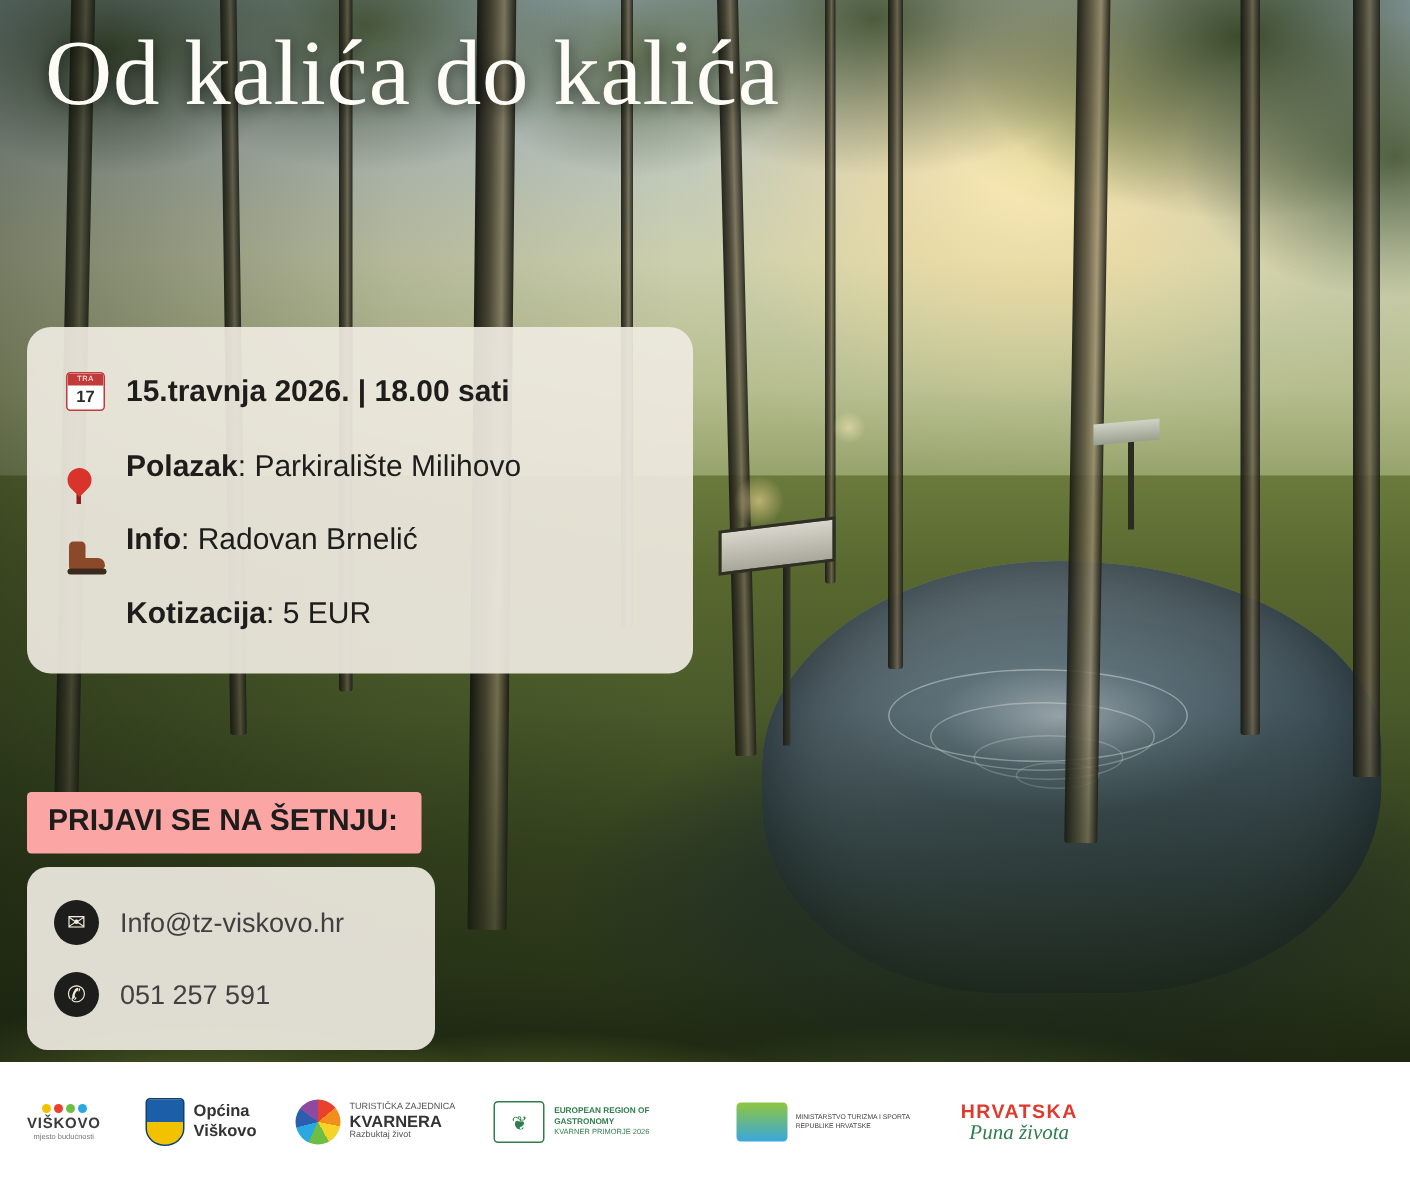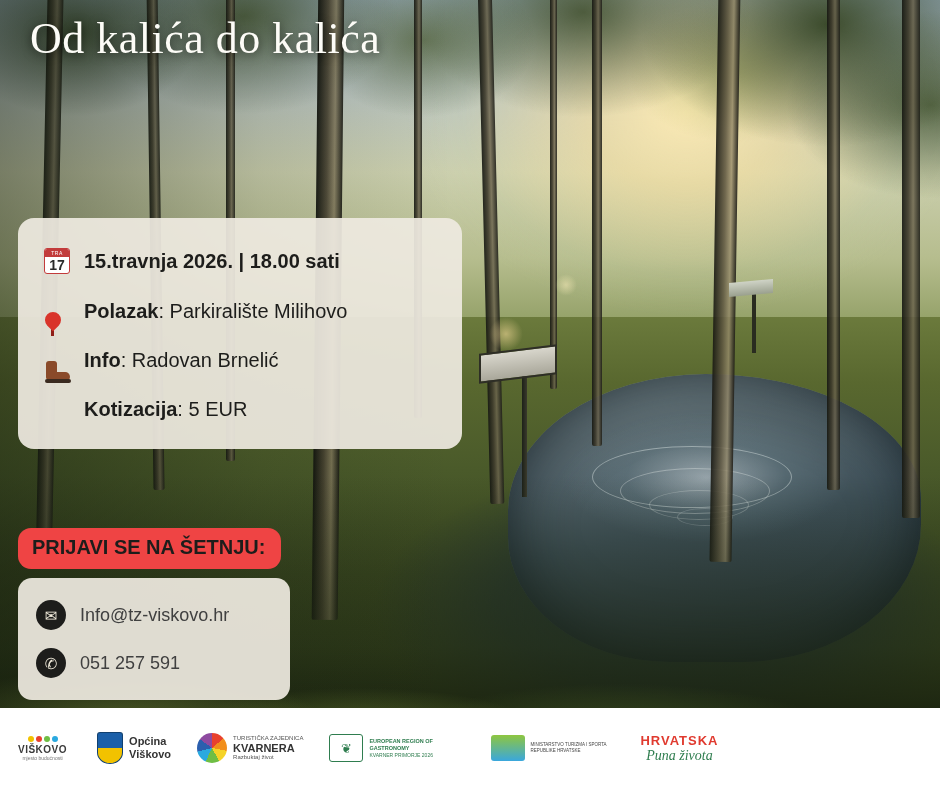--- a/index.html
+++ b/index.html
@@ -126,21 +126,21 @@
     position: absolute; inset: 0;
     background: linear-gradient(90deg, rgba(18,26,12,0.45) 0%, rgba(18,26,12,0.12) 28%, rgba(0,0,0,0) 48%);
   }
 
   
   .title {
     position: absolute;
     left: 30px; top: 14px;
     color: #fdfcf7;
     font-family: "Liberation Serif", serif;
-    font-size: 44px;
+    font-size: 62px;
     line-height: 1.15;
     letter-spacing: 0.5px;
     text-shadow: 0 2px 10px rgba(0,0,0,0.55);
     white-space: nowrap;
   }
 
   .subtitle {
     position: absolute;
     left: 18px; top: 122px;
     width: 600px;
@@ -169,26 +169,26 @@
     line-height: 1;
     text-align: left;
   }
   .row .txt { font-size: 20px; color: #1d1d1b; }
   .row .txt b { font-weight: bold; }
   .row.first .txt { font-weight: bold; }
 
   .cta {
     position: absolute;
     left: 18px; top: 528px;
-    background: #ef4444;
+    background: #fca5a5;
     color: #1d1d1b;
     font-size: 20px;
     font-weight: bold;
     padding: 8px 16px 10px 14px;
-    border-radius: 13px;
+    border-radius: 3px;
   }
 
   .contact {
     position: absolute;
     left: 18px; top: 578px;
     width: 272px;
     background: rgba(238,234,224,0.93);
     border-radius: 14px;
     padding: 22px 18px 22px 18px;
   }
@@ -211,21 +211,21 @@
   .cal {
     width: 26px; height: 26px; border-radius: 3px;
     background: #fff; border: 1.5px solid #c23b3b;
     display: flex; flex-direction: column; overflow: hidden;
   }
   .cal .cal-top {
     height: 8px; background: #c23b3b; color: #fff;
     font-size: 5px; line-height: 8px; text-align: center; letter-spacing: 0.5px;
   }
   .cal .cal-num {
-    flex: 1; font-size: 14px; font-weight: bold; color: #2b2b2b;
+    flex: 1; font-size: 11px; font-weight: bold; color: #2b2b2b;
     text-align: center; line-height: 16px;
   }
   
   .pin { position: relative; width: 18px; height: 26px; }
   .pin .head {
     position: absolute; left: 1px; top: 0; width: 16px; height: 16px;
     border-radius: 50% 50% 50% 0; transform: rotate(-45deg);
     background: #d9342b;
   }
   .pin .stem {

